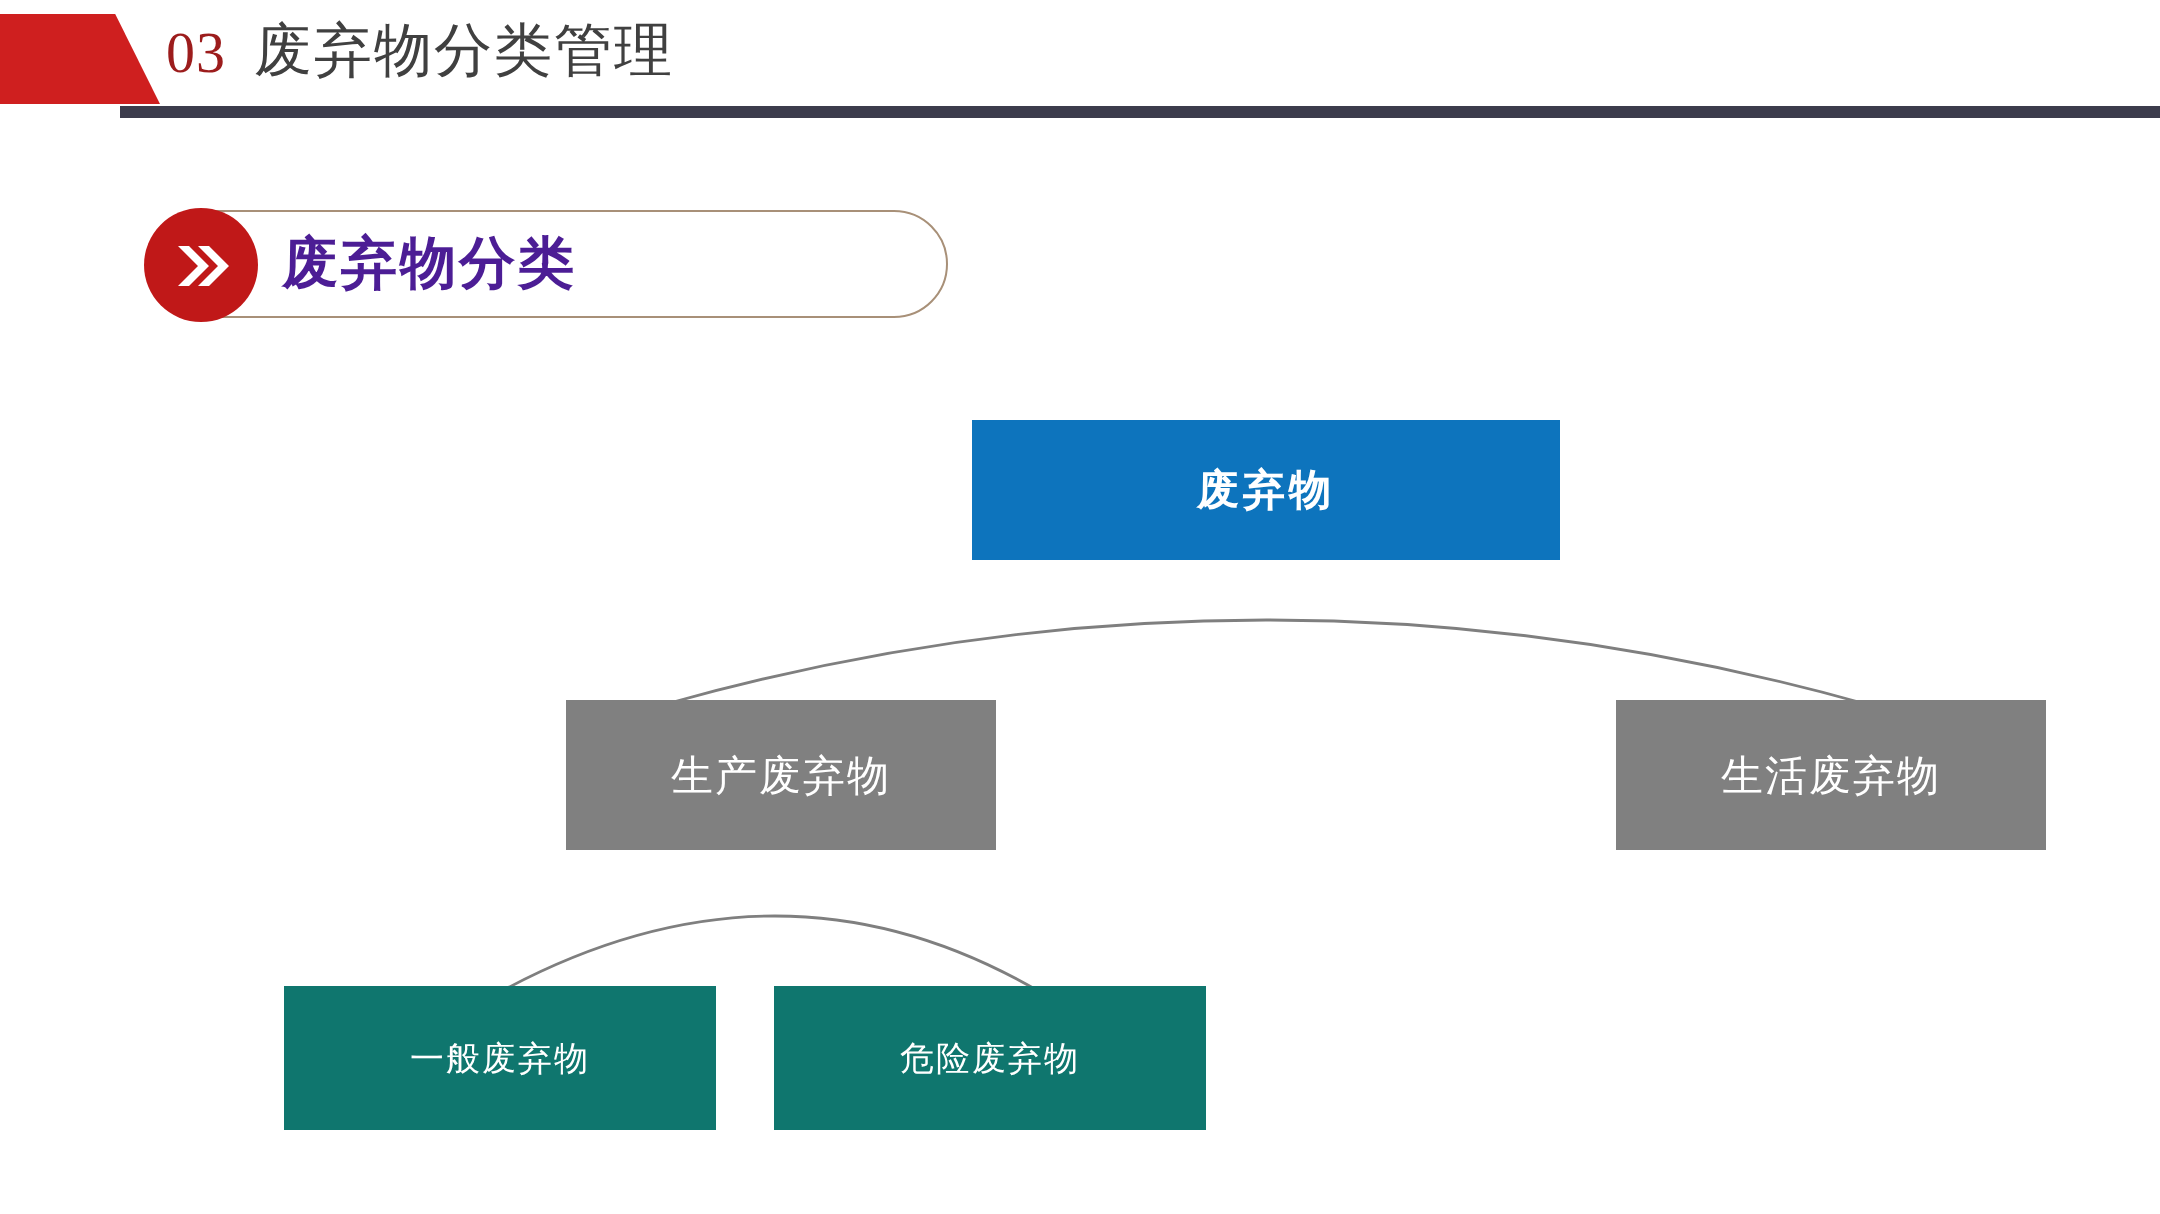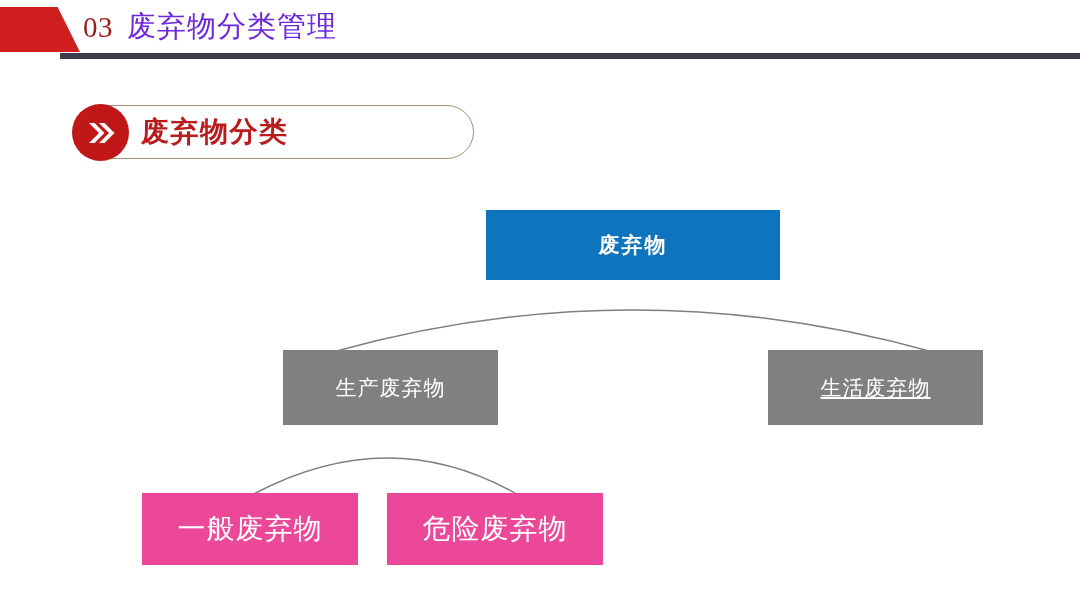--- a/index.html
+++ b/index.html
@@ -38,21 +38,21 @@
     font-size: 29px;
     color: #9c1c1c;
     letter-spacing: 0.5px;
     line-height: 38px;
   }
   .header-title {
     position: absolute;
     left: 127px;
     top: 6px;
     font-size: 29px;
-    color: #6d28d9;
+    color: #404040;
     letter-spacing: 1px;
     line-height: 40px;
     white-space: nowrap;
   }
   .header-rule {
     position: absolute;
     left: 60px;
     top: 53px;
     width: 1020px;
     height: 6px;
@@ -83,21 +83,21 @@
     align-items: center;
     justify-content: center;
   }
   .section-badge svg { display: block; }
   .section-label {
     position: absolute;
     left: 141px;
     top: 110px;
     font-size: 28px;
     font-weight: bold;
-    color: #b91c1c;
+    color: #4c1d95;
     letter-spacing: 1.5px;
     line-height: 44px;
     white-space: nowrap;
     text-align: center;
   }
 
   
   .diagram {
     position: absolute;
     left: 0;
@@ -134,26 +134,26 @@
     letter-spacing: 2px;
   }
   .node-l2 {
     width: 215px;
     height: 75px;
     background: #808080;
     font-size: 21px;
     letter-spacing: 1px;
   }
   .node-l2.left  { left: 283px; top: 350px; font-family: Liberation Mono, monospace; }
-  .node-l2.right { left: 768px; top: 350px; text-decoration: underline; }
+  .node-l2.right { left: 808px; top: 350px; }
   .node-l3 {
     width: 216px;
     height: 72px;
-    background: #ec4899;
-    font-size: 28px;
+    background: #0f766e;
+    font-size: 17px;
     letter-spacing: 1px;
   }
   .node-l3.left  { left: 142px; top: 493px; }
   .node-l3.right { left: 387px; top: 493px; }
 </style>
 </head>
 <body>
 
 <div id="slide">
 

